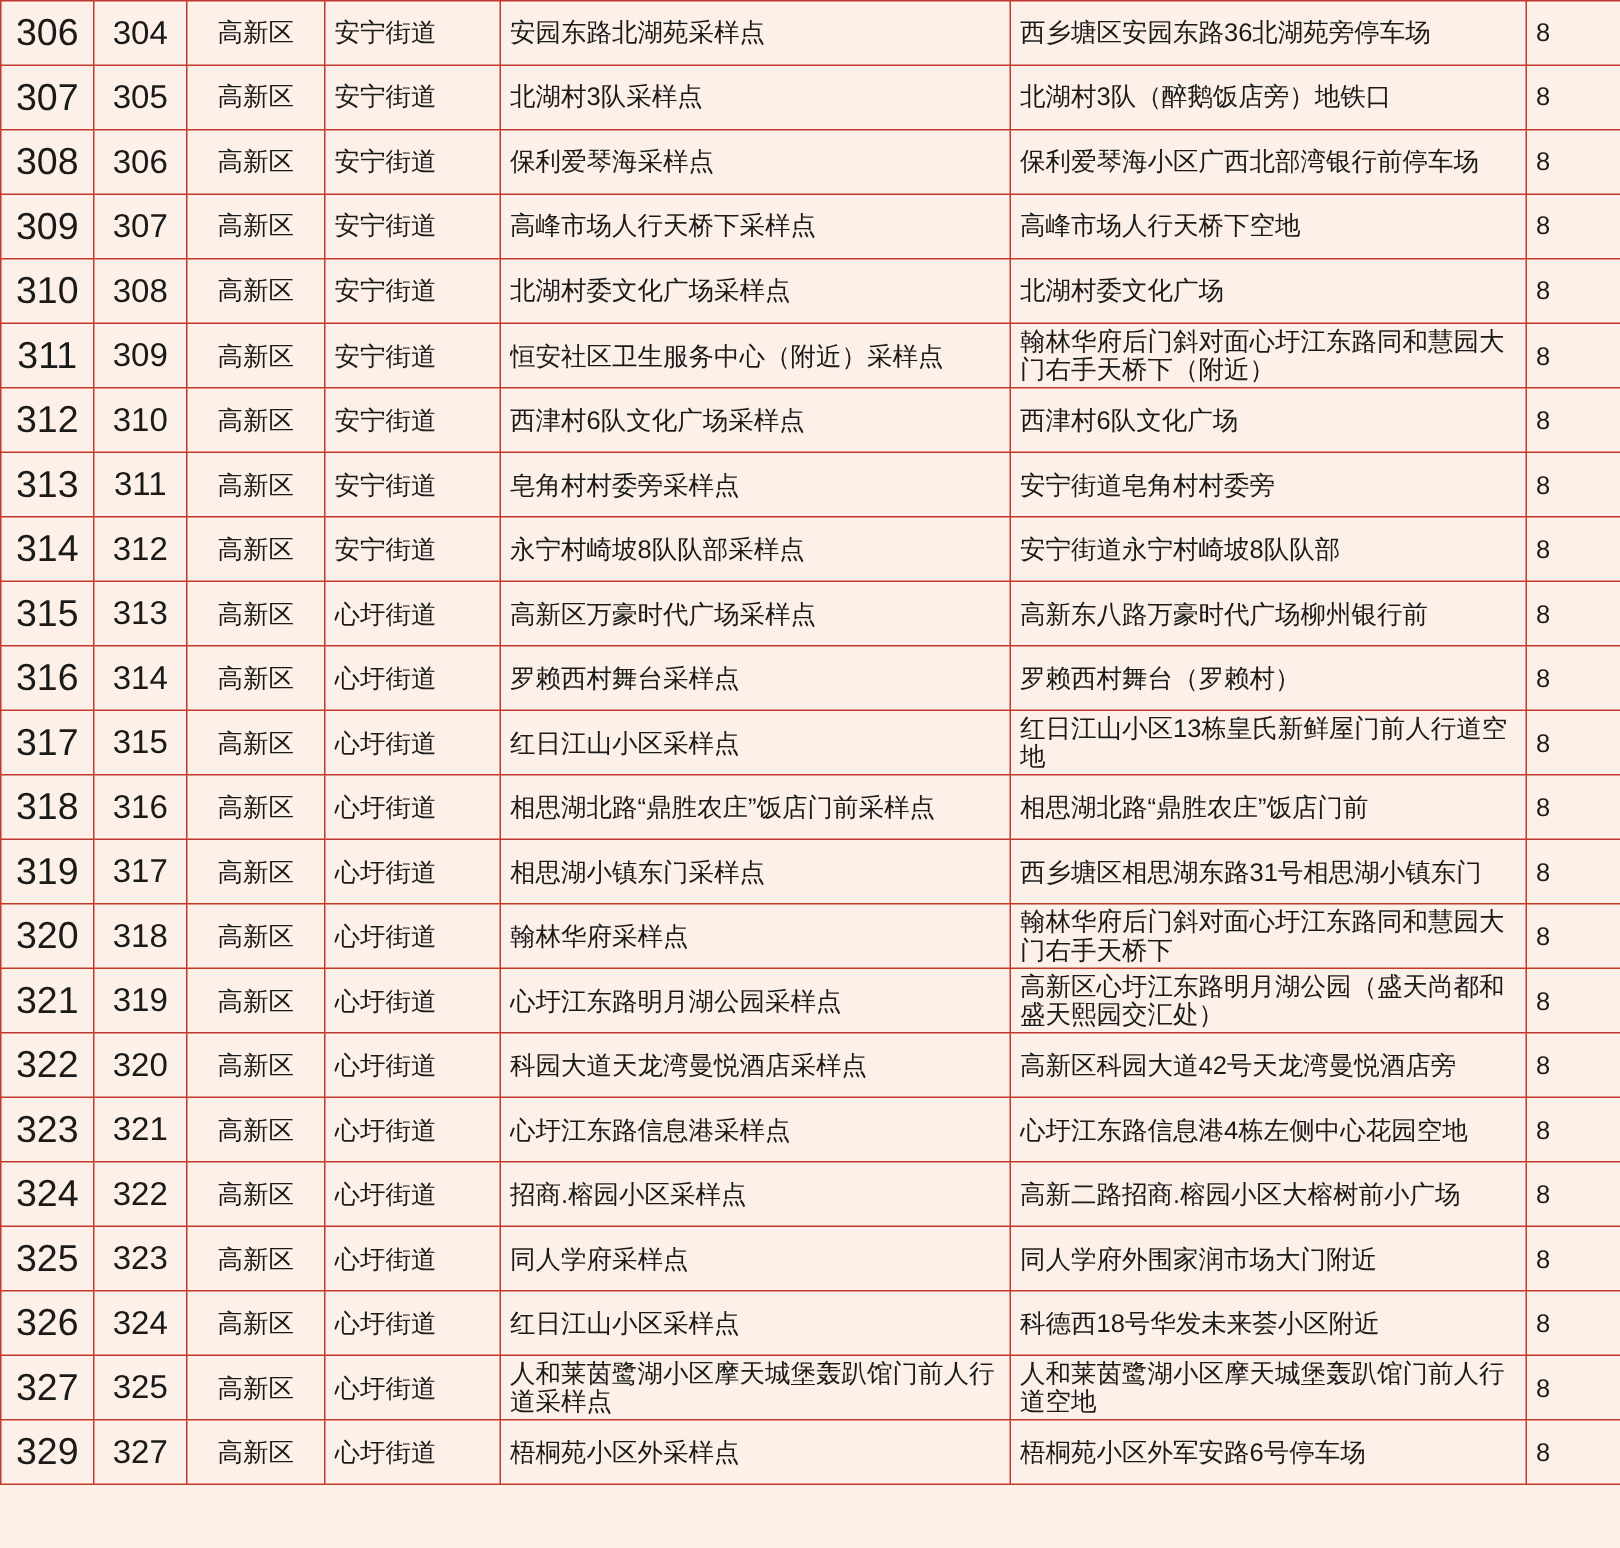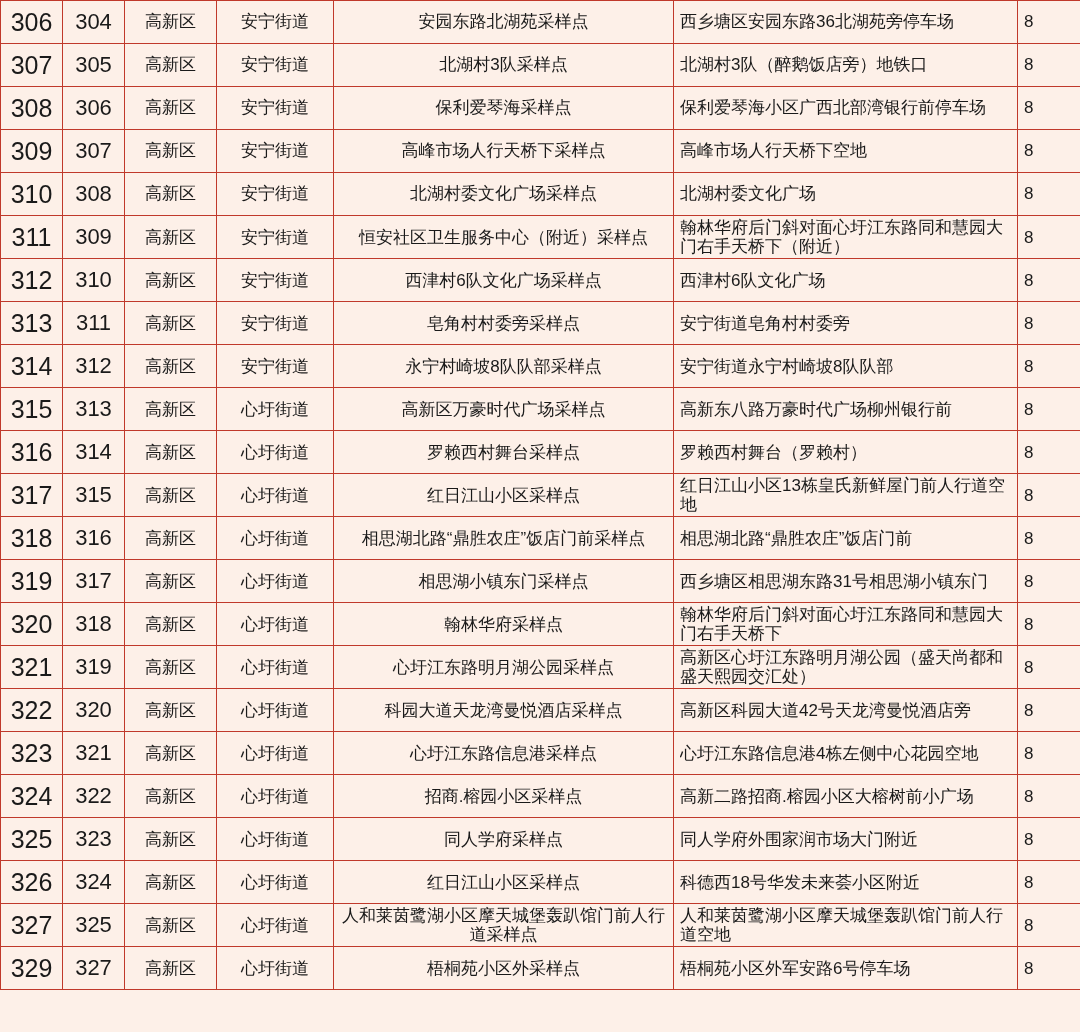--- a/index.html
+++ b/index.html
@@ -49,25 +49,24 @@
   td.idx {
     text-align: center;
     font-size: 22px;
     color: #111;
   }
   td.district {
     text-align: center;
     font-size: 17px;
   }
   td.street {
-    text-align: center;
     font-size: 17px;
   }
   td.name {
-    text-align: center;
+    text-align: left;
     font-size: 17px;
   }
   td.addr {
     text-align: left;
     font-size: 17px;
     margin-left: 36px;
   }
   td.tail {
     text-align: left;
     font-size: 17px;

